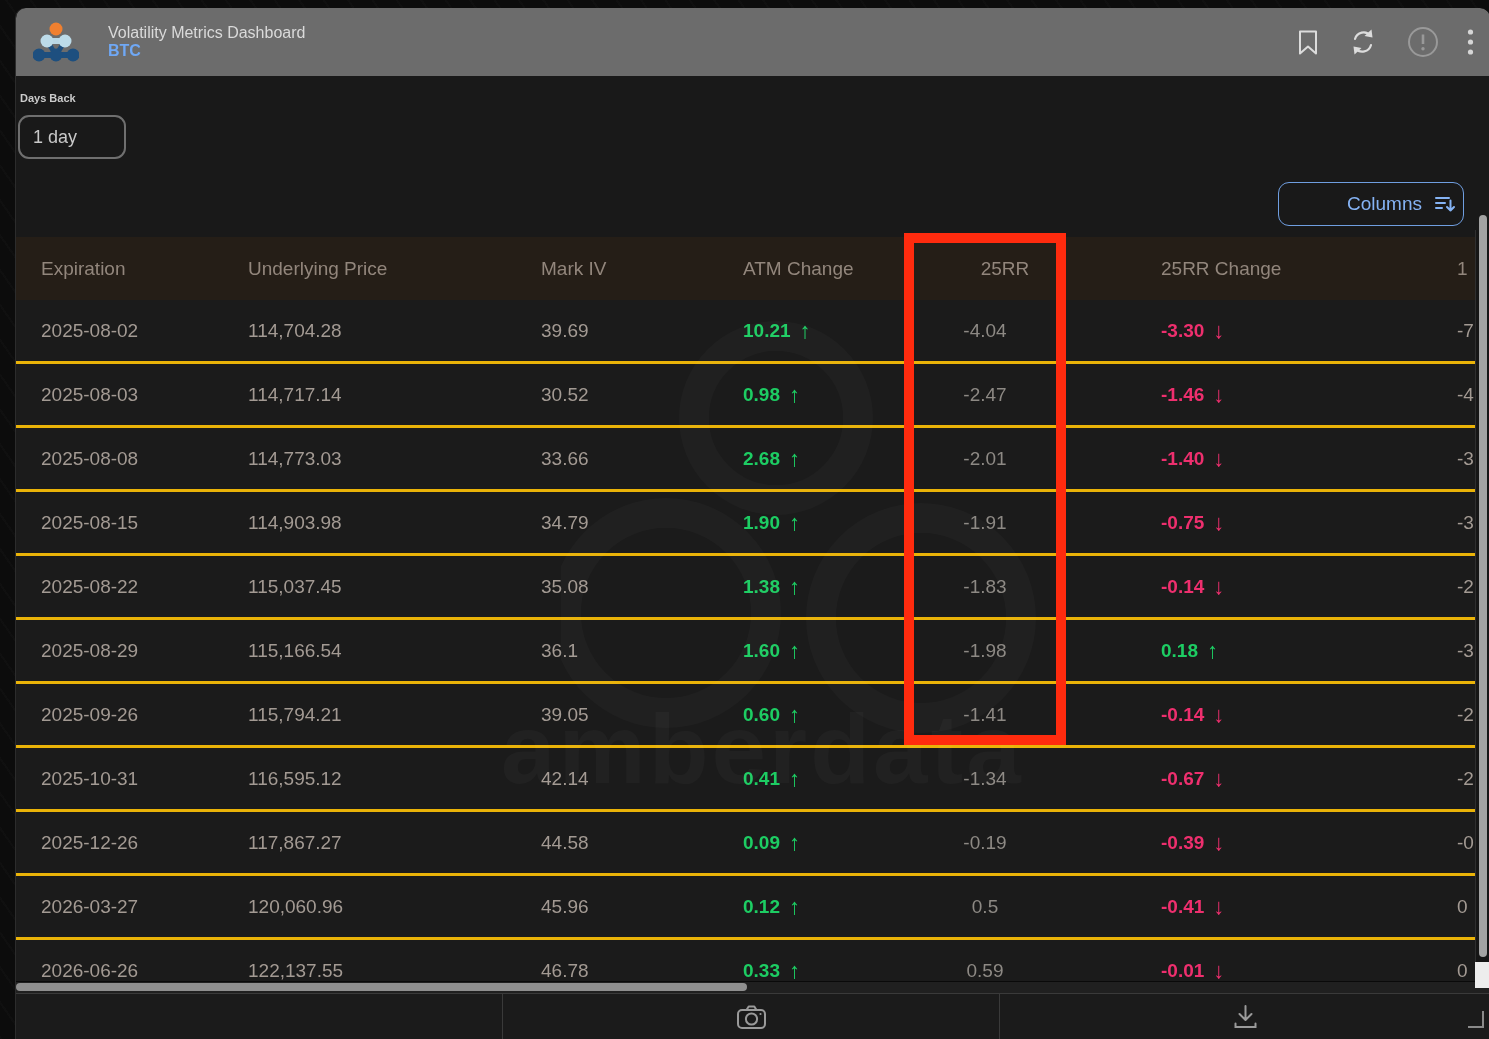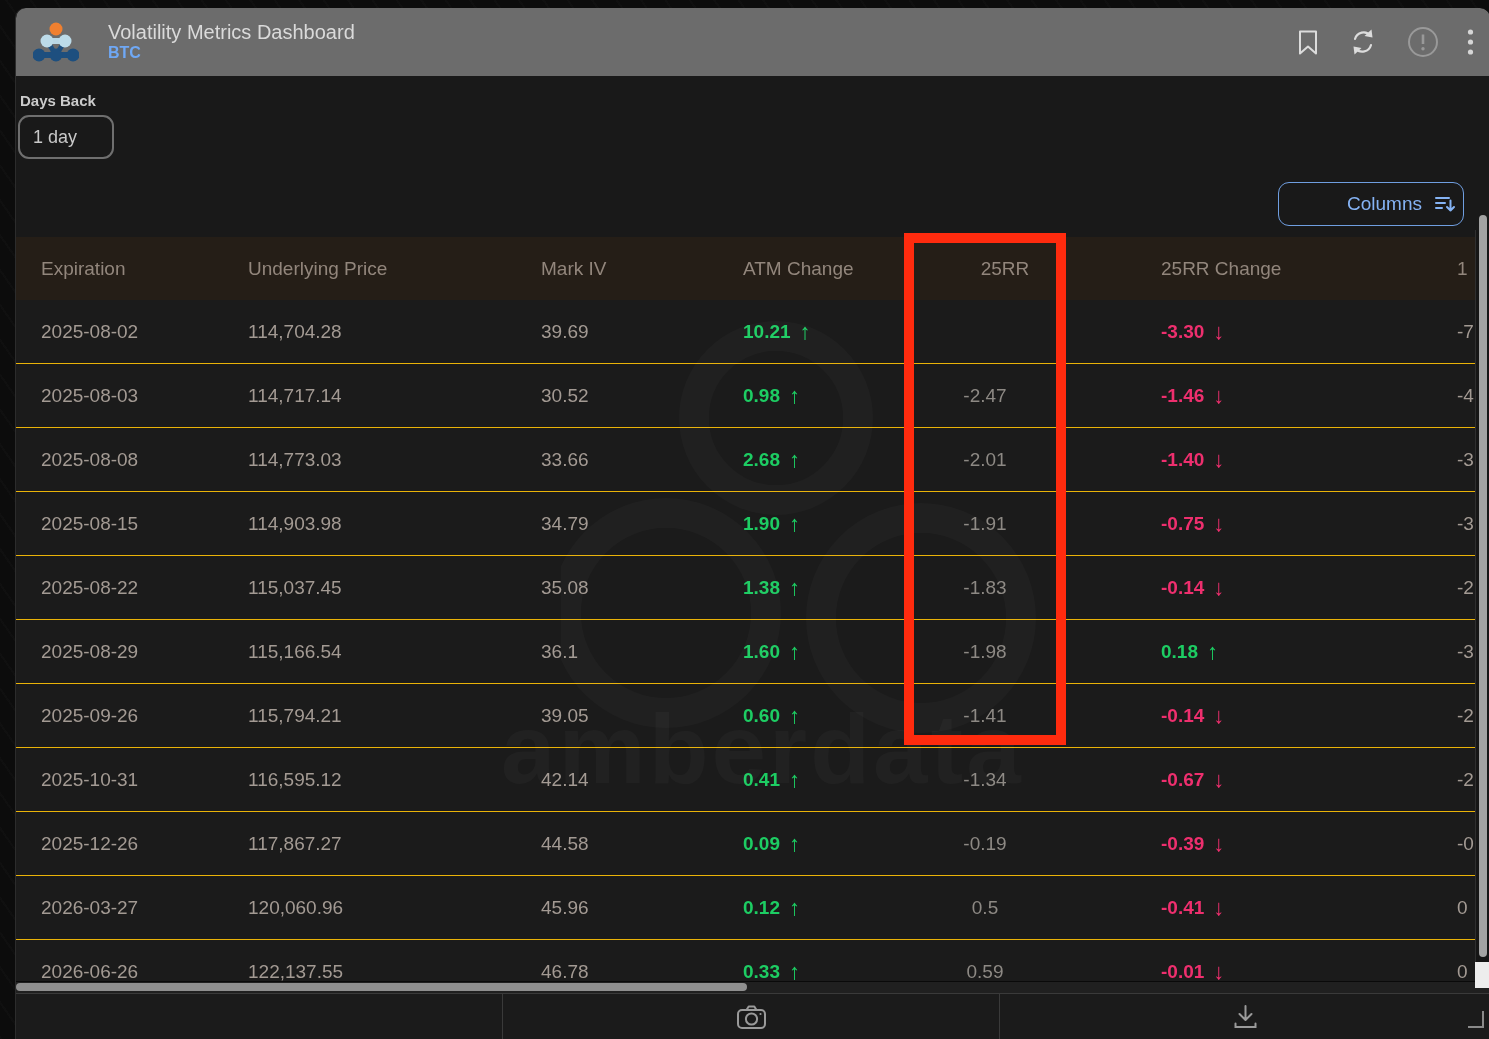--- a/index.html
+++ b/index.html
@@ -17,44 +17,44 @@
     background:#191919;border-top-left-radius:10px;border-top-right-radius:10px;
     overflow:hidden;border-left:1px solid #2c2c2c;
   }
   
   .titlebar{
     position:absolute;left:0;top:0;width:100%;height:68px;background:#6c6c6c;
     border-radius:10px 10px 0 0;display:flex;align-items:center;
   }
   .logo{margin-left:17px;flex:none;display:flex;}
   .titles{margin-left:29px;line-height:1.15;}
-  .title{font-size:20px;color:#dadada;}
+  .title{font-size:16px;color:#dadada;}
   .symbol{font-size:16px;color:#6fa8f5;font-weight:bold;}
   .tb-icons{position:absolute;right:16px;top:0;height:68px;display:flex;align-items:center;gap:27px;}
   .tb-icons .icnbtn{display:flex;align-items:center;justify-content:center;cursor:pointer;background:none;border:none;padding:0;}
   
-  .days-label{position:absolute;left:4px;top:84px;font-size:15px;font-weight:bold;color:#cbcbcb;}
+  .days-label{position:absolute;left:4px;top:84px;font-size:11px;font-weight:bold;color:#cbcbcb;}
   .chip{
-    position:absolute;left:2px;top:107px;width:96px;height:44px;box-sizing:border-box;
+    position:absolute;left:2px;top:107px;width:108px;height:44px;box-sizing:border-box;
     border:2px solid #6f6f6f;border-radius:11px;color:#c9c9c9;font-size:18px;
     display:flex;align-items:center;padding-left:13px;background:transparent;cursor:pointer;
   }
   .columns-btn{
     position:absolute;left:1262px;top:174px;width:186px;height:44px;box-sizing:border-box;
     border:1.5px solid #6f9ee0;border-radius:11px;background:transparent;cursor:pointer;
     display:flex;align-items:center;justify-content:flex-end;gap:12px;
     color:var(--accent-blue,#85b3f4);font-size:19px;
   }
   
   .thead{
     position:absolute;left:0;top:229px;width:1474px;height:63px;
     background:#251e17;border-bottom:1px solid #2e2e2e;z-index:1;
   }
   .tbody{position:absolute;left:0;top:292px;width:1474px;height:685px;overflow:hidden;z-index:1;}
-  .trow{position:relative;width:100%;height:64px;box-sizing:border-box;border-bottom:1px solid #eab308;background:#1b1b1b;}
+  .trow{position:relative;width:100%;height:64px;box-sizing:border-box;border-bottom:3px solid #eab308;background:#1b1b1b;}
   .cell{
     position:absolute;top:0;height:100%;display:flex;align-items:center;
     font-size:19px;color:#a39a93;white-space:nowrap;
   }
   .thead .cell{color:#92867c;}
   .c1{left:25px;} .c2{left:224px;margin-left:8px;} .c3{left:525px;} .c4{left:727px;}
   .c5{left:888px;width:162px;justify-content:center;color:#8d8984;}
   .thead .c5{color:#92867c;padding-left:20px;}
   .c6{left:1145px;} .c7{left:1441px;}
   .cell.up{color:var(--positive,#1dcd63);font-weight:600;justify-content:center;}
@@ -167,20 +167,21 @@
       <div class="cell c5">25RR</div>
       <div class="cell c6">25RR Change</div>
       <div class="cell c7">1</div>
     </div>
   <div class="tbody">
       <div class="trow">
         <div class="cell c1">2025-08-02</div>
         <div class="cell c2">114,704.28</div>
         <div class="cell c3">39.69</div>
         <div class="cell c4 up">10.21<span class="arrow">↑</span></div>
+        <div class="cell c5">-4.04</div>
         <div class="cell c6 down">-3.30<span class="arrow">↓</span></div>
         <div class="cell c7">-7</div>
       </div>
       <div class="trow">
         <div class="cell c1">2025-08-03</div>
         <div class="cell c2">114,717.14</div>
         <div class="cell c3">30.52</div>
         <div class="cell c4 up">0.98<span class="arrow">↑</span></div>
         <div class="cell c5">-2.47</div>
         <div class="cell c6 down">-1.46<span class="arrow">↓</span></div>

